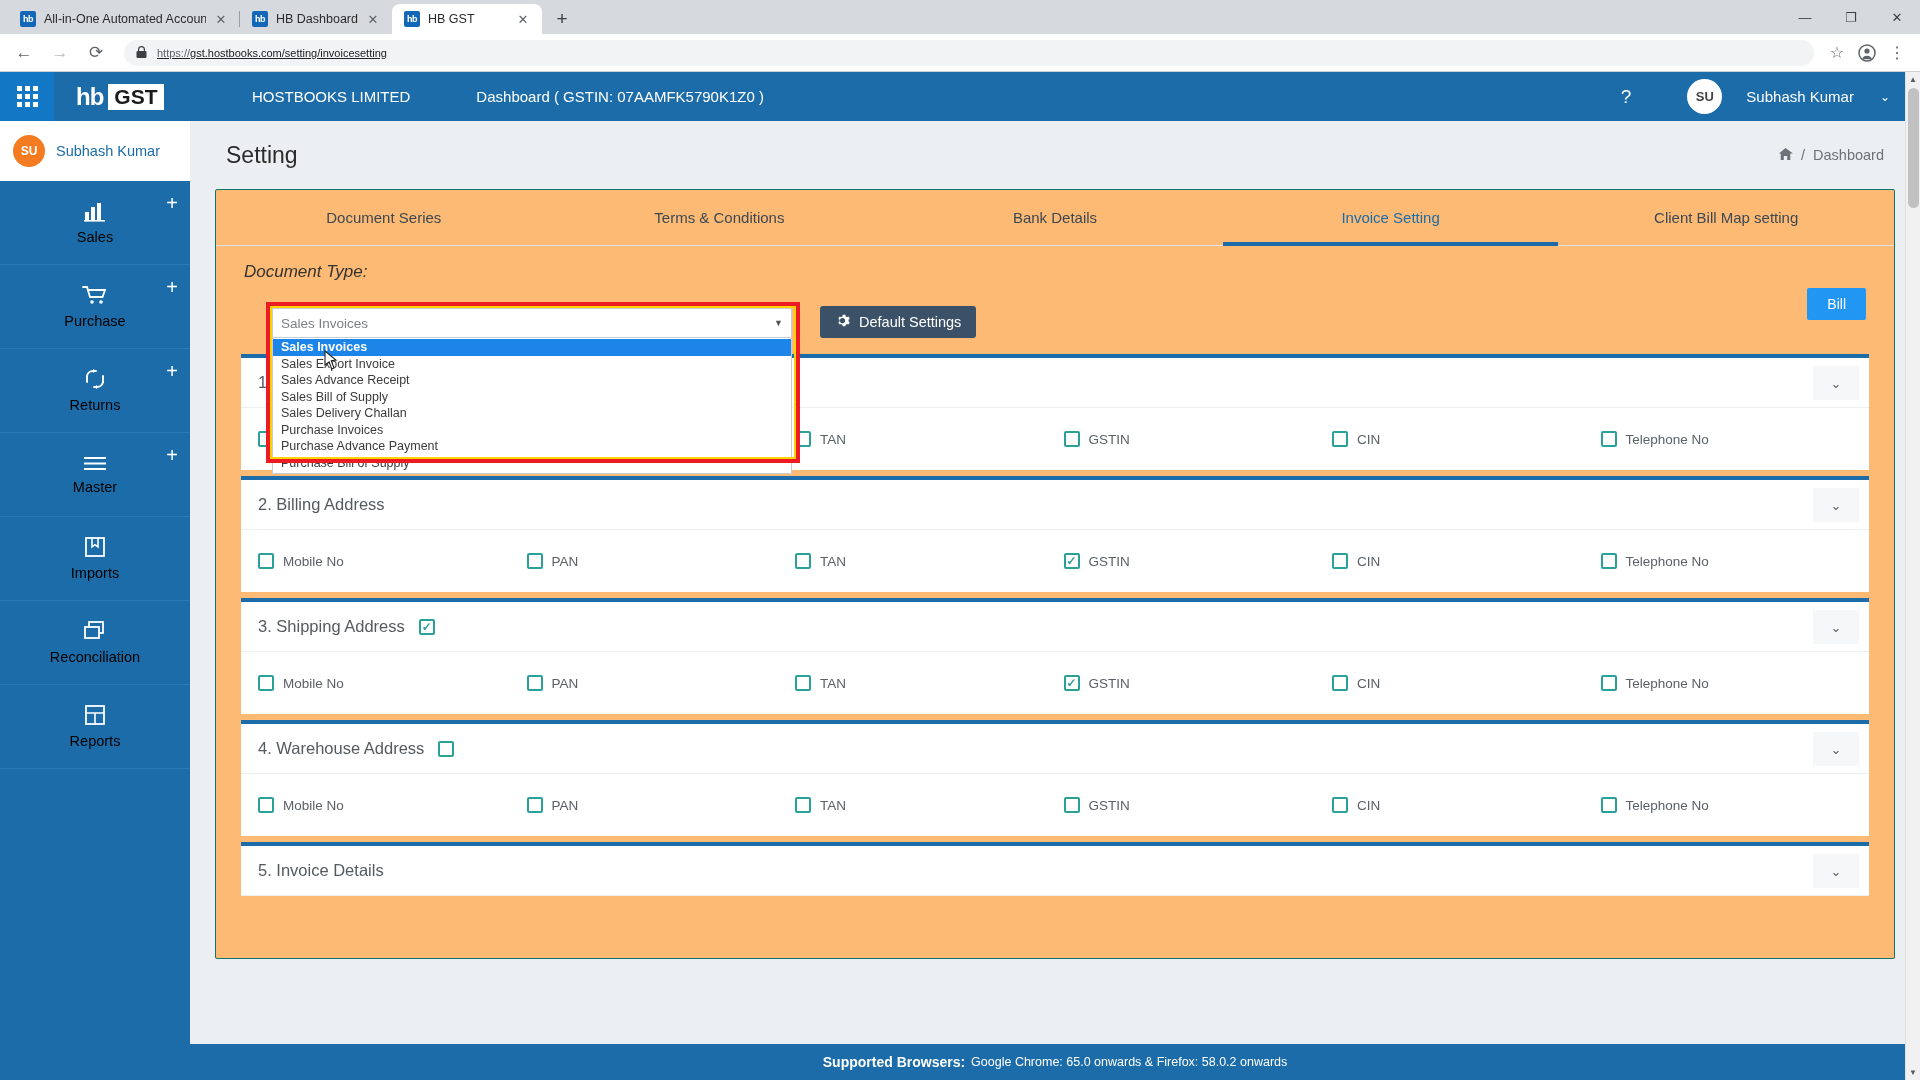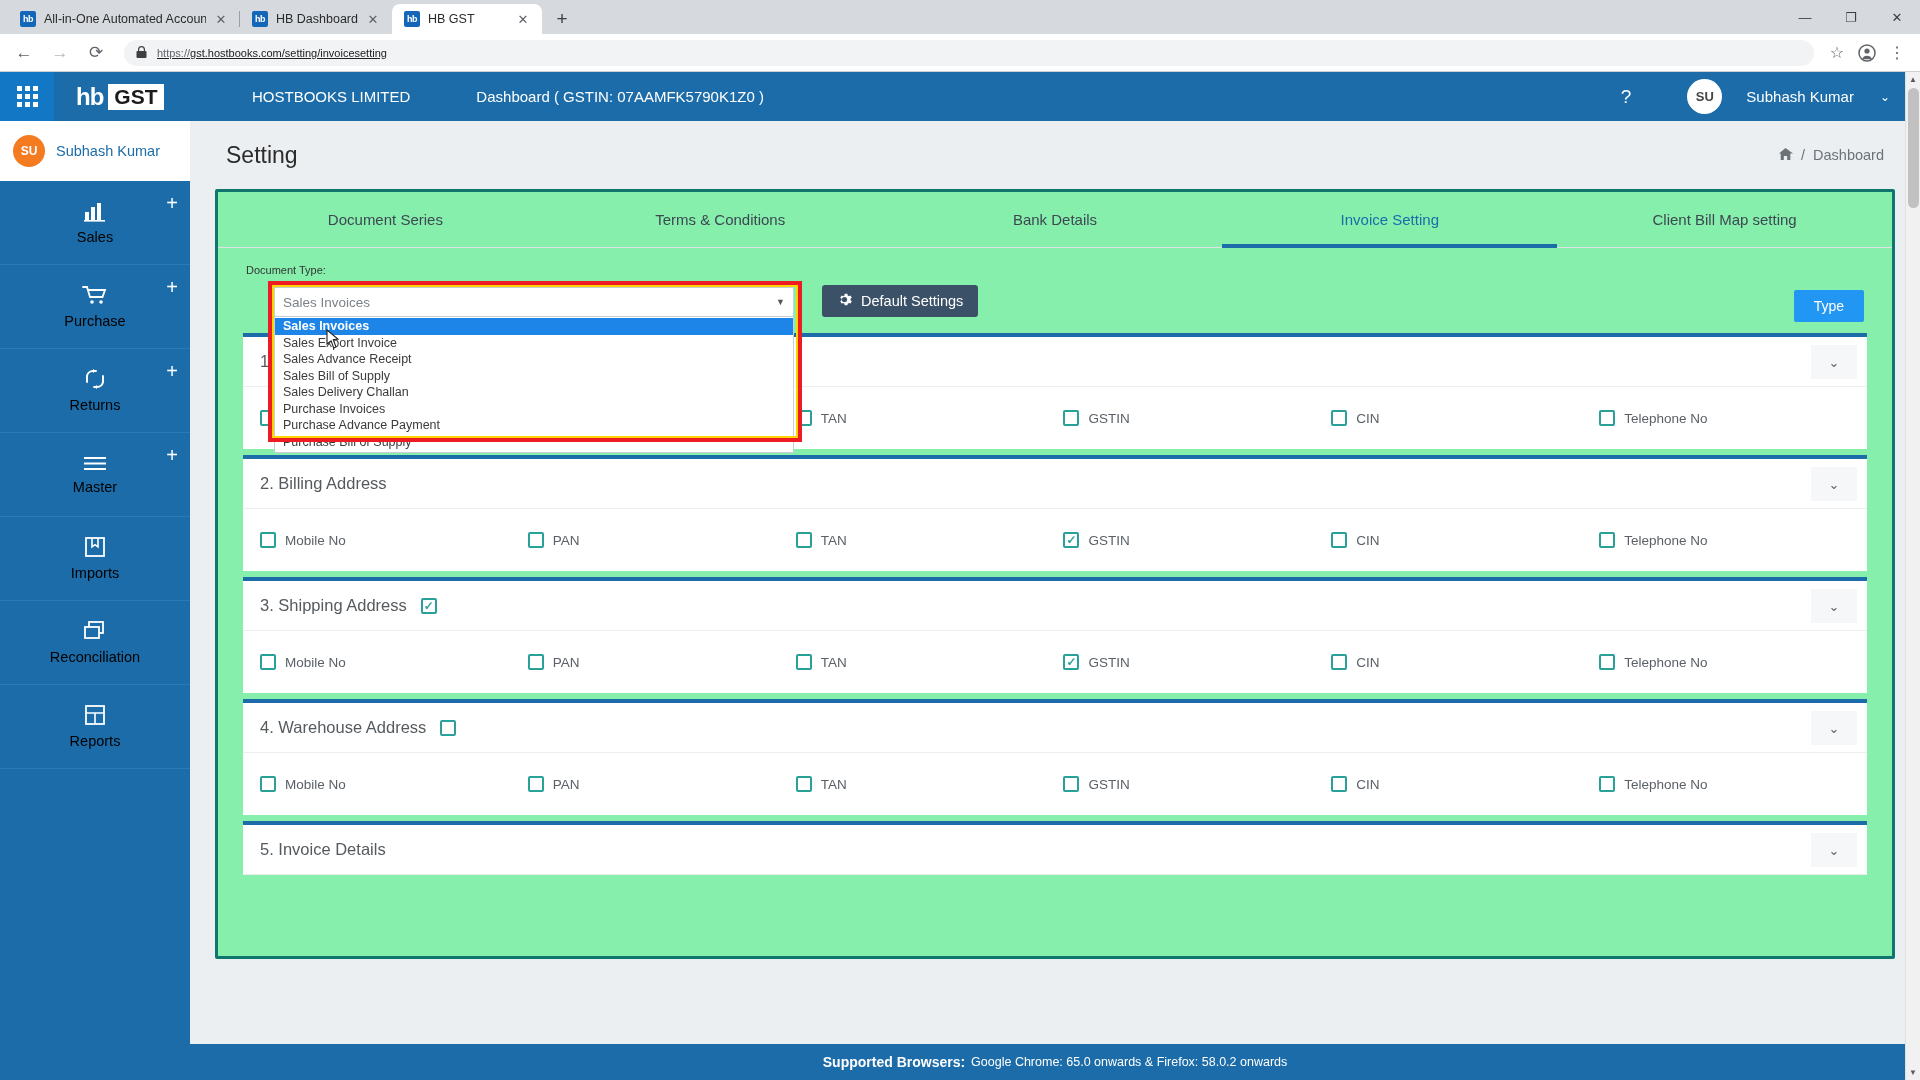--- a/index.html
+++ b/index.html
@@ -158,37 +158,37 @@
 
   .page-head {
     height: 68px; display: flex; align-items: center;
     padding: 0 36px 0 36px; background: #eceff1;
   }
   .page-title { font-size: 23px; color: #2b2b2b; font-weight: normal; }
   .crumbs { margin-left: auto; display: flex; align-items: center; gap: 8px;
             color: #6b7279; font-size: 14.5px; }
 
   .card {
-    margin: 0 25px; background: #86efac; border: 3px solid #0f766e;
+    margin: 0 25px; background: #fdba74; border: 1px solid #0f766e;
     border-radius: 2px; height: 770px; position: relative;
   }
 
   .tabs { display: flex; border-bottom: 1px solid #e0e3e5; height: 56px; }
   .tab-item {
     flex: 1 1 0; display: flex; align-items: center; justify-content: center;
     font-size: 15px; color: #3d4852; position: relative;
   }
   .tab-item.active { color: #1b6ca8; }
   .tab-item.active::after {
     content: ""; position: absolute; bottom: -1px; left: 0; right: 0;
     height: 4px; background: #1b6ca8;
   }
 
   .doc-row { padding: 16px 28px 0 28px; position: relative; }
-  .doc-label { font-size: 11px; color: #333; margin-bottom: 7px; }
+  .doc-label { font-size: 17px; color: #333; margin-bottom: 22px; font-style: italic; }
 
   .ctrl-line { display: flex; align-items: flex-end; gap: 28px; margin-left: 28px; }
 
   .select-wrap { width: 520px; position: relative; }
   .select-box {
     height: 30px; border: 1px solid #c9ced2; border-radius: 2px;
     background: #fff; display: flex; align-items: center;
     padding: 0 8px; font-size: 13.5px; color: #7c8287;
   }
   .select-box .arr { margin-left: auto; font-size: 9px; color: #555; }
@@ -519,21 +519,21 @@
                 <span>
                   <svg width="15" height="15" viewBox="0 0 16 16">
                       <path d="M8 5.2A2.8 2.8 0 108 10.8 2.8 2.8 0 008 5.2zm6.4 3.5l1.4 1.1-1.4 2.4-1.7-.6a6 6 0 01-1.3.8l-.3 1.8H8.2l-.3-1.8a6 6 0 01-1.3-.8l-1.7.6-1.4-2.4 1.4-1.1a6 6 0 010-1.4L3.5 6.2l1.4-2.4 1.7.6a6 6 0 011.3-.8l.3-1.8h2.9l.3 1.8a6 6 0 011.3.8l1.7-.6 1.4 2.4-1.4 1.1a6 6 0 010 1.4z" fill="#fff"></path>
                     </svg>
                 </span>
                 <span>Default Settings</span>
               </button>
 
             </div>
 
-            <button class="btn-save">Type</button>
+            <button class="btn-save">Bill</button>
           </div>
 
           <div class="sections">
 
             <div class="section">
               <div class="sec-top-line"></div>
               <div class="sec-head">
                 <span class="sec-title">1. Company Details</span>
                 <span class="sec-chev">⌄</span>
               </div>

